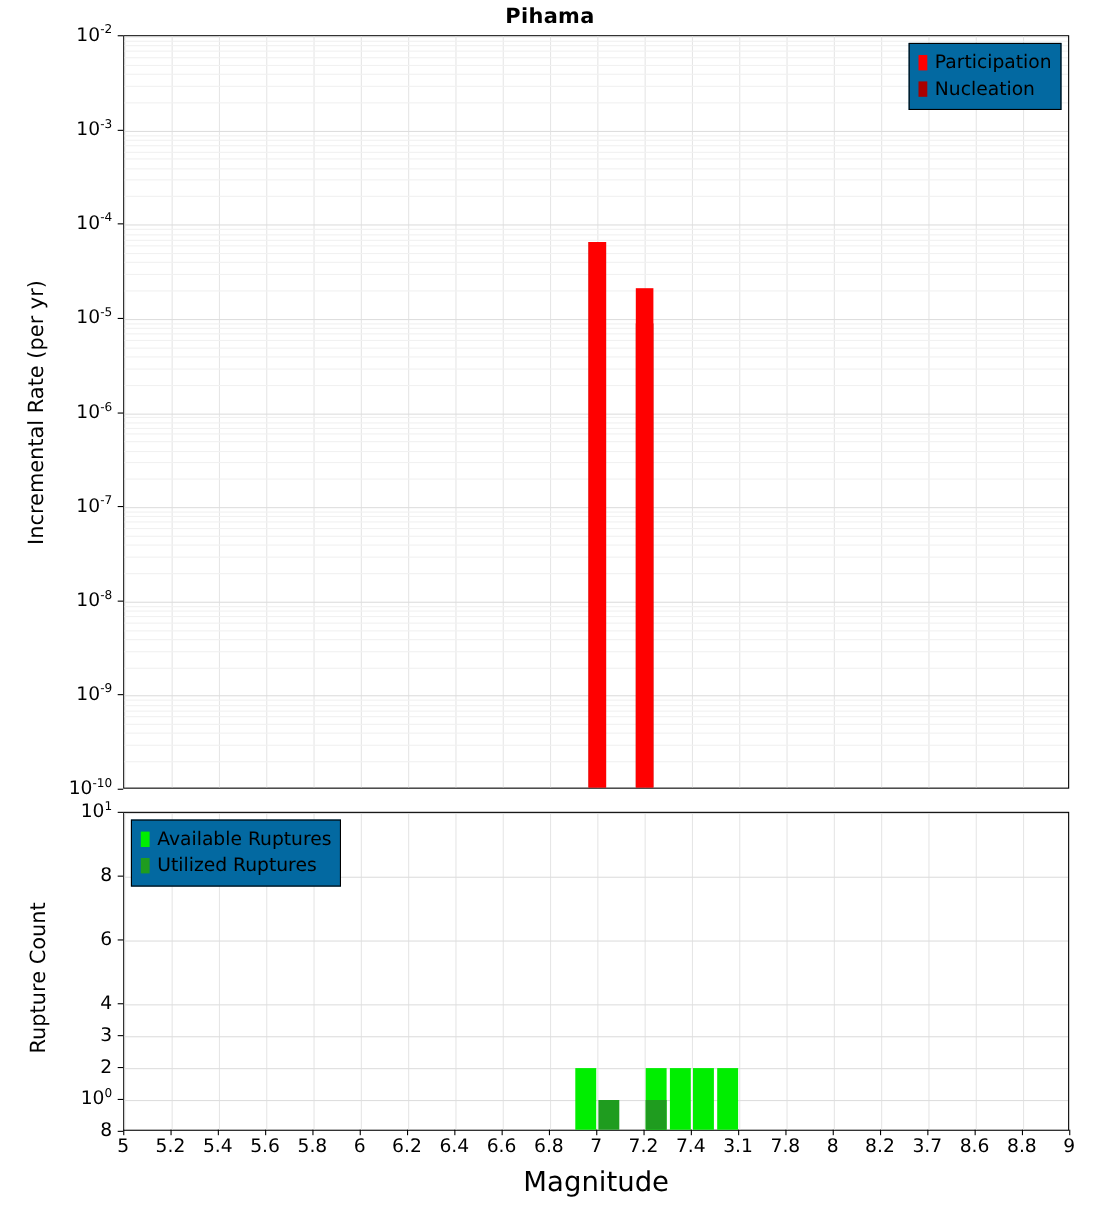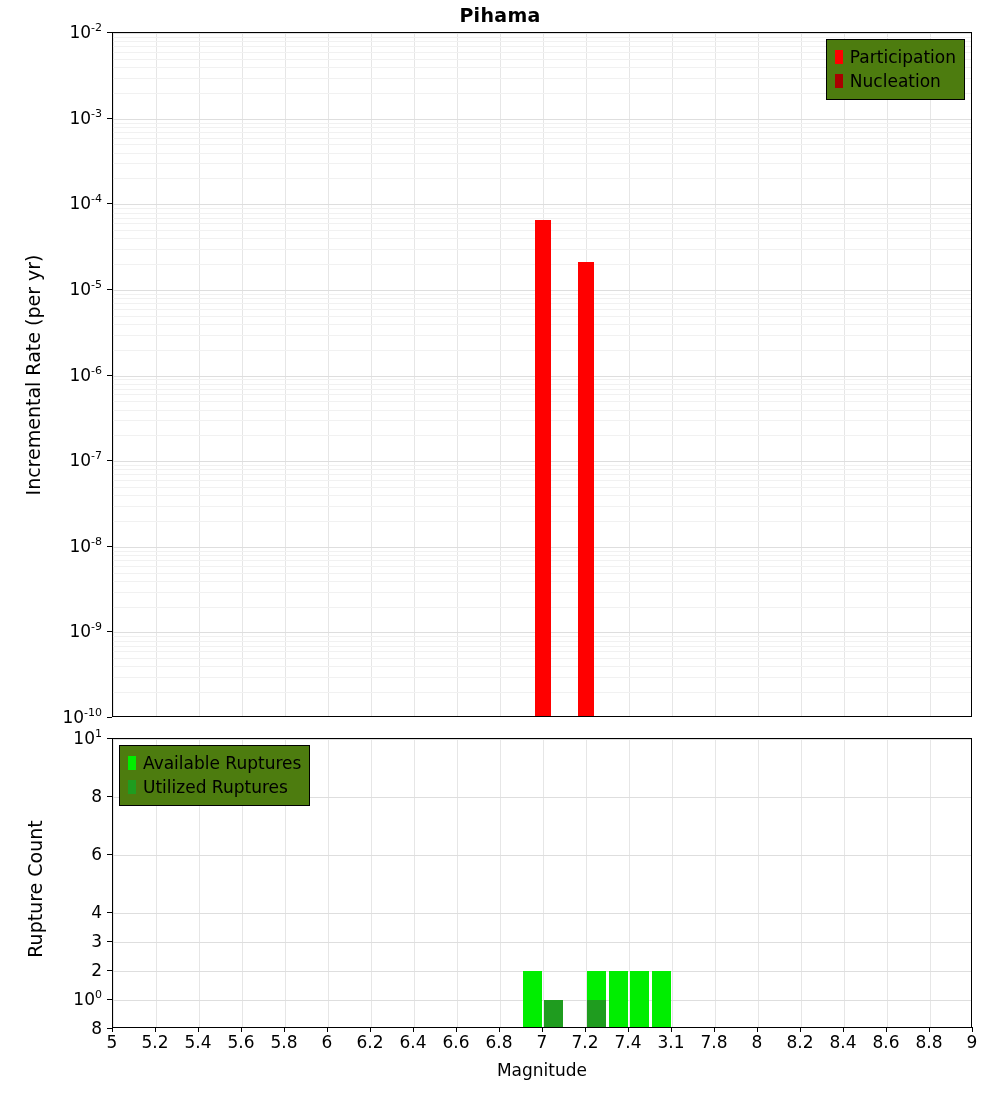--- a/index.html
+++ b/index.html
@@ -135,21 +135,21 @@
     background: #000;
   }
 
   
   #xlabel {
     position: absolute;
     left: 112px;
     width: 860px;
     top: 1060px;
     text-align: center;
-    font-size: 17px;
+    font-size: 25px;
   }
   .ylabel {
     position: absolute;
     font-size: 19px;
     white-space: nowrap;
     transform-origin: 50% 50%;
     transform: rotate(-90deg);
   }
   #ylabel-top {
     left: -97px;
@@ -160,21 +160,21 @@
   #ylabel-bottom {
     left: -60px;
     top: 878px;
     width: 190px;
     text-align: center;
   }
 
   
   .legend {
     position: absolute;
-    background: #4d7c0f;
+    background: #0369a1;
     border: 1px solid #000000;
     padding: 5px 8px 6px 8px;
     font-size: 17px;
     line-height: 1.42;
   }
   #legend-top { right: 6px; top: 6px; }
   #legend-bottom { left: 6px; top: 6px; }
   .legend-row {
     display: flex;
     align-items: center;
@@ -413,21 +413,21 @@
       <div class="xtick" style="left: 628px;">7.4</div>
       <div class="tickmark-x" style="left: 628px;"></div>
       <div class="xtick" style="left: 671px;">3.1</div>
       <div class="tickmark-x" style="left: 671px;"></div>
       <div class="xtick" style="left: 714px;">7.8</div>
       <div class="tickmark-x" style="left: 714px;"></div>
       <div class="xtick" style="left: 757px;">8</div>
       <div class="tickmark-x" style="left: 757px;"></div>
       <div class="xtick" style="left: 800px;">8.2</div>
       <div class="tickmark-x" style="left: 800px;"></div>
-      <div class="xtick" style="left: 843px;">8.4</div>
+      <div class="xtick" style="left: 843px;">3.7</div>
       <div class="tickmark-x" style="left: 843px;"></div>
       <div class="xtick" style="left: 886px;">8.6</div>
       <div class="tickmark-x" style="left: 886px;"></div>
       <div class="xtick" style="left: 929px;">8.8</div>
       <div class="tickmark-x" style="left: 929px;"></div>
       <div class="xtick" style="left: 972px;">9</div>
       <div class="tickmark-x" style="left: 972px;"></div>
     </div>
   <div id="xlabel">Magnitude</div>
 

